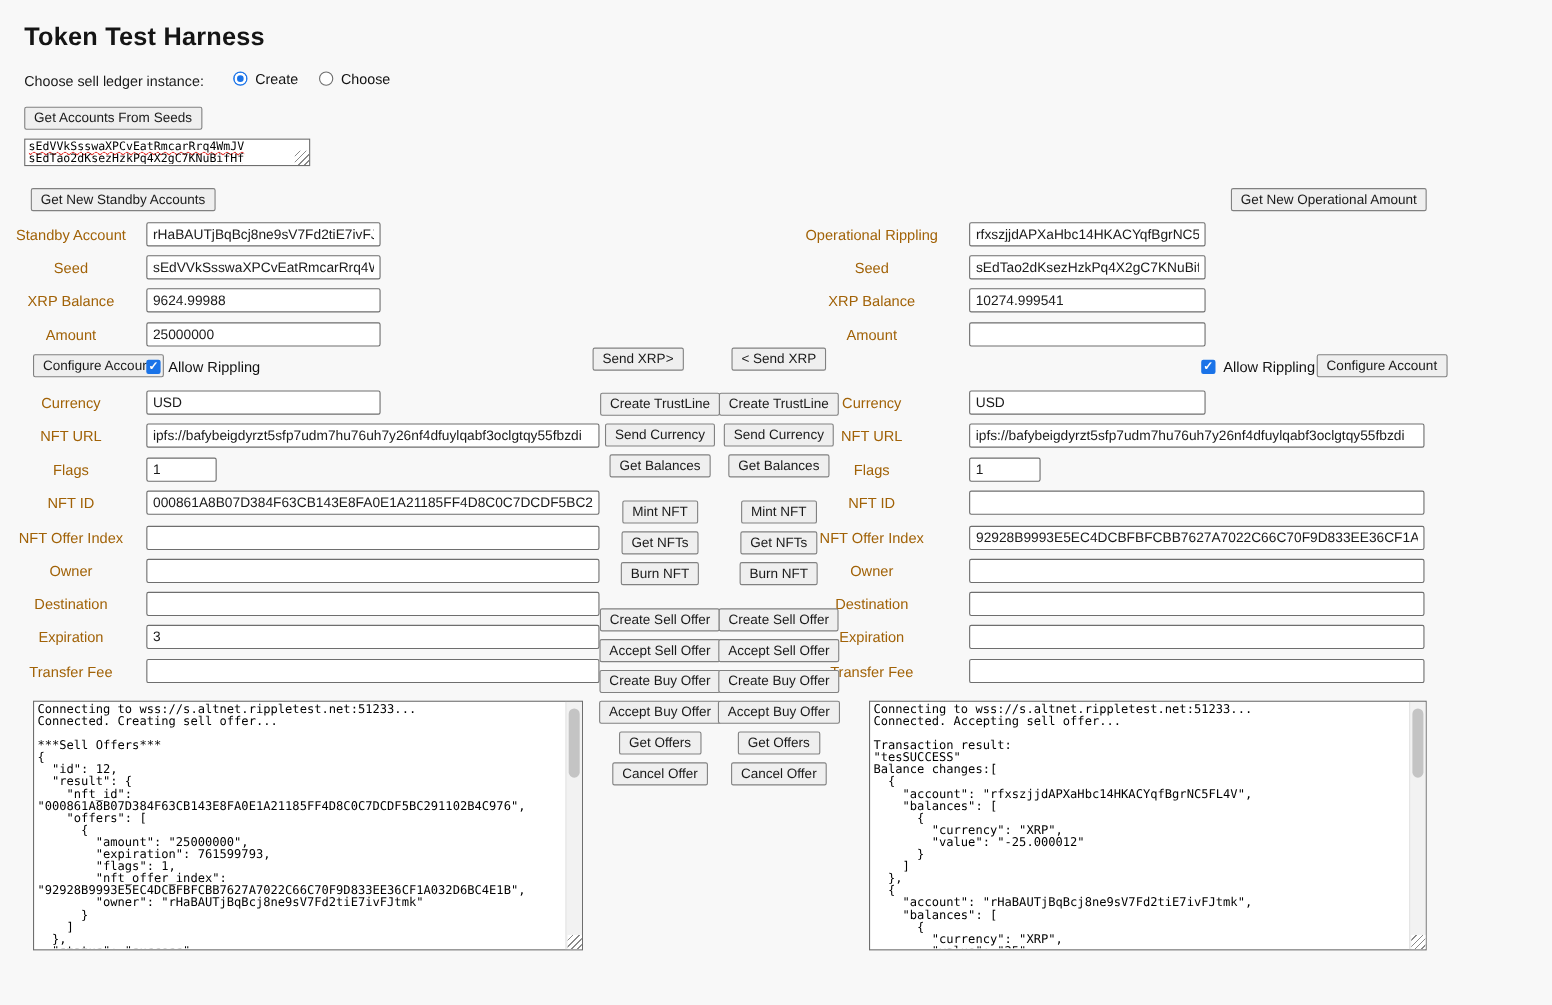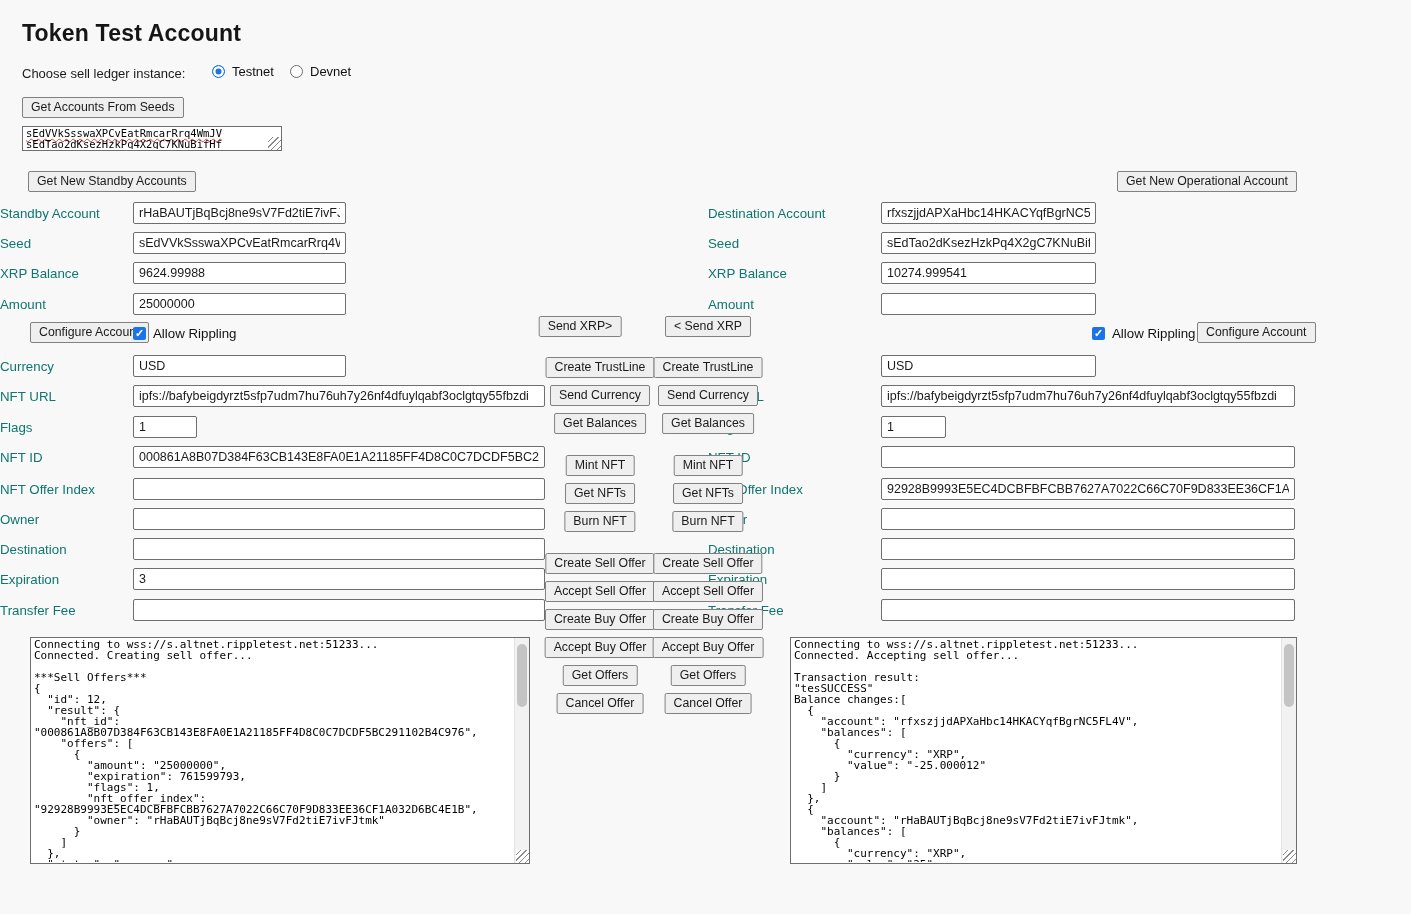--- a/index.html
+++ b/index.html
@@ -31,21 +31,21 @@
     color: #1a1a1a;
     padding: 3px 8px;
     height: 21px;
     line-height: 13px;
     white-space: nowrap;
     cursor: pointer;
   }
   .mid { transform: translateX(-50%); }
 
   .row { position: absolute; display: flex; align-items: center; height: 22px; }
-  .flab { font-size: 13.3px; color: #0f766e; text-align: left; padding-right: 4px; white-space: nowrap; }
+  .flab { font-size: 13.3px; color: #a16207; text-align: center; padding-right: 4px; white-space: nowrap; }
   .flab.lw { width: 133px; }
   .flab.rw { width: 173px; }
   input.fin {
     height: 22px;
     background: #fff;
     border: 1px solid #6e6e6e;
     border-radius: 2px;
     font-family: "Liberation Sans", sans-serif;
     font-size: 12.5px;
     color: #1a1a1a;
@@ -85,42 +85,42 @@
   .grip {
     position: absolute; right: 0; bottom: 0; width: 13px; height: 13px;
     background: #fff;
     background-image: repeating-linear-gradient(135deg, transparent 0 3px, #8a8a8a 3px 4px);
     cursor: nwse-resize;
   }
 </style>
 </head>
 <body>
 
-<h1 class="title">Token Test Account</h1>
+<h1 class="title">Token Test Harness</h1>
 
 <span class="ledger-label">Choose sell ledger instance:</span>
 <label class="radio-group" style="left:212px">
   <span class="rb checked"></span>
-  <span>Testnet</span>
+  <span>Create</span>
 </label>
 <label class="radio-group" style="left:290px">
   <span class="rb"></span>
-  <span>Devnet</span>
+  <span>Choose</span>
 </label>
 
 <button class="btn" style="left:22px;top:97px">Get Accounts From Seeds</button>
 
 <div class="tabox seedbox" style="left:22px;top:126px;width:260px;height:25px">
   <pre>sEdVVkSsswaXPCvEatRmcarRrq4WmJV
 sEdTao2dKsezHzkPq4X2gC7KNuBifHf</pre>
   <div class="grip"></div>
 </div>
 
 <button class="btn" style="left:28px;top:171px">Get New Standby Accounts</button>
-<button class="btn" style="right:114px;top:171px">Get New Operational Account</button>
+<button class="btn" style="right:114px;top:171px">Get New Operational Amount</button>
 
 <div class="row" style="left:0;top:202px">
     <span class="flab lw">Standby Account</span>
     <input class="fin w-n" value="rHaBAUTjBqBcj8ne9sV7Fd2tiE7ivFJtmk" style="">
   </div>
 <div class="row" style="left:0;top:232px">
     <span class="flab lw">Seed</span>
     <input class="fin w-n" value="sEdVVkSsswaXPCvEatRmcarRrq4WmJV" style="">
   </div>
 <div class="row" style="left:0;top:262px">
@@ -169,21 +169,21 @@
 <div class="row" style="left:0;top:568px">
     <span class="flab lw">Expiration</span>
     <input class="fin w-w" value="3" style="">
   </div>
 <div class="row" style="left:0;top:599px">
     <span class="flab lw">Transfer Fee</span>
     <input class="fin w-w" value="" style="">
   </div>
 
 <div class="row" style="left:708px;top:202px">
-    <span class="flab rw">Destination Account</span>
+    <span class="flab rw">Operational Rippling</span>
     <input class="fin w-nr" value="rfxszjjdAPXaHbc14HKACYqfBgrNC5FL4V" style="">
   </div>
 <div class="row" style="left:708px;top:232px">
     <span class="flab rw">Seed</span>
     <input class="fin w-nr" value="sEdTao2dKsezHzkPq4X2gC7KNuBifHf" style="">
   </div>
 <div class="row" style="left:708px;top:262px">
     <span class="flab rw">XRP Balance</span>
     <input class="fin w-nr" value="10274.999541" style="">
   </div>

